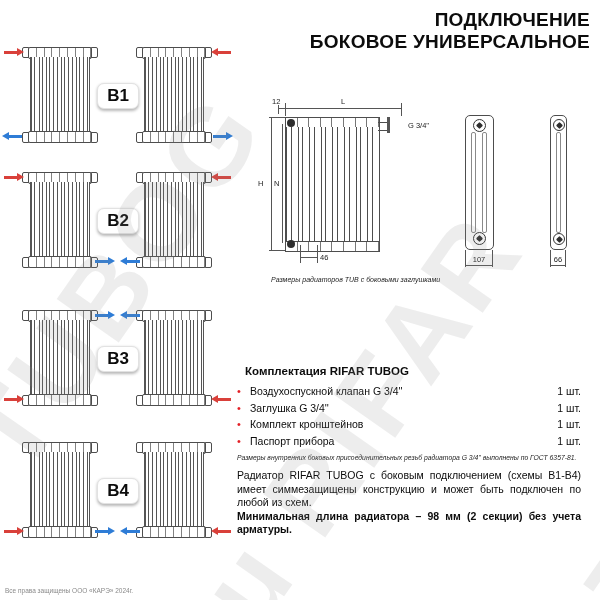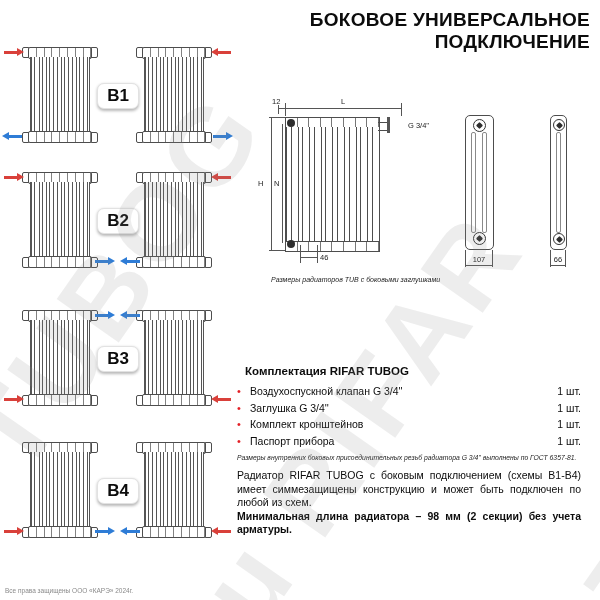--- a/index.html
+++ b/index.html
@@ -72,22 +72,22 @@
 <body>
 
 <div class="page">
 
   <div class="wm" style="left:-60px;top:420px;">TUBOG</div>
   <div class="wm" style="left:10px;top:810px;">OG.su RIFAR</div>
   <div class="wm" style="left:330px;top:900px;">RIFAR-TU</div>
   <div class="wm" style="left:-140px;top:1000px;">UBOG.su</div>
 
   <div class="title">
+    <div>ПОДКЛЮЧЕНИЕ</div>
     <div>БОКОВОЕ УНИВЕРСАЛЬНОЕ</div>
-    <div>ПОДКЛЮЧЕНИЕ</div>
   </div>
 
   <div class="scheme" style="top:47px;">
     <div class="rad" style="left:28px;">
       <span class="plug tl"></span>
         <span class="plug tr"></span>
       <span class="plug bl"></span>
         <span class="plug br"></span>
       <div class="hdr t"></div>
       <div class="tubes"></div>

